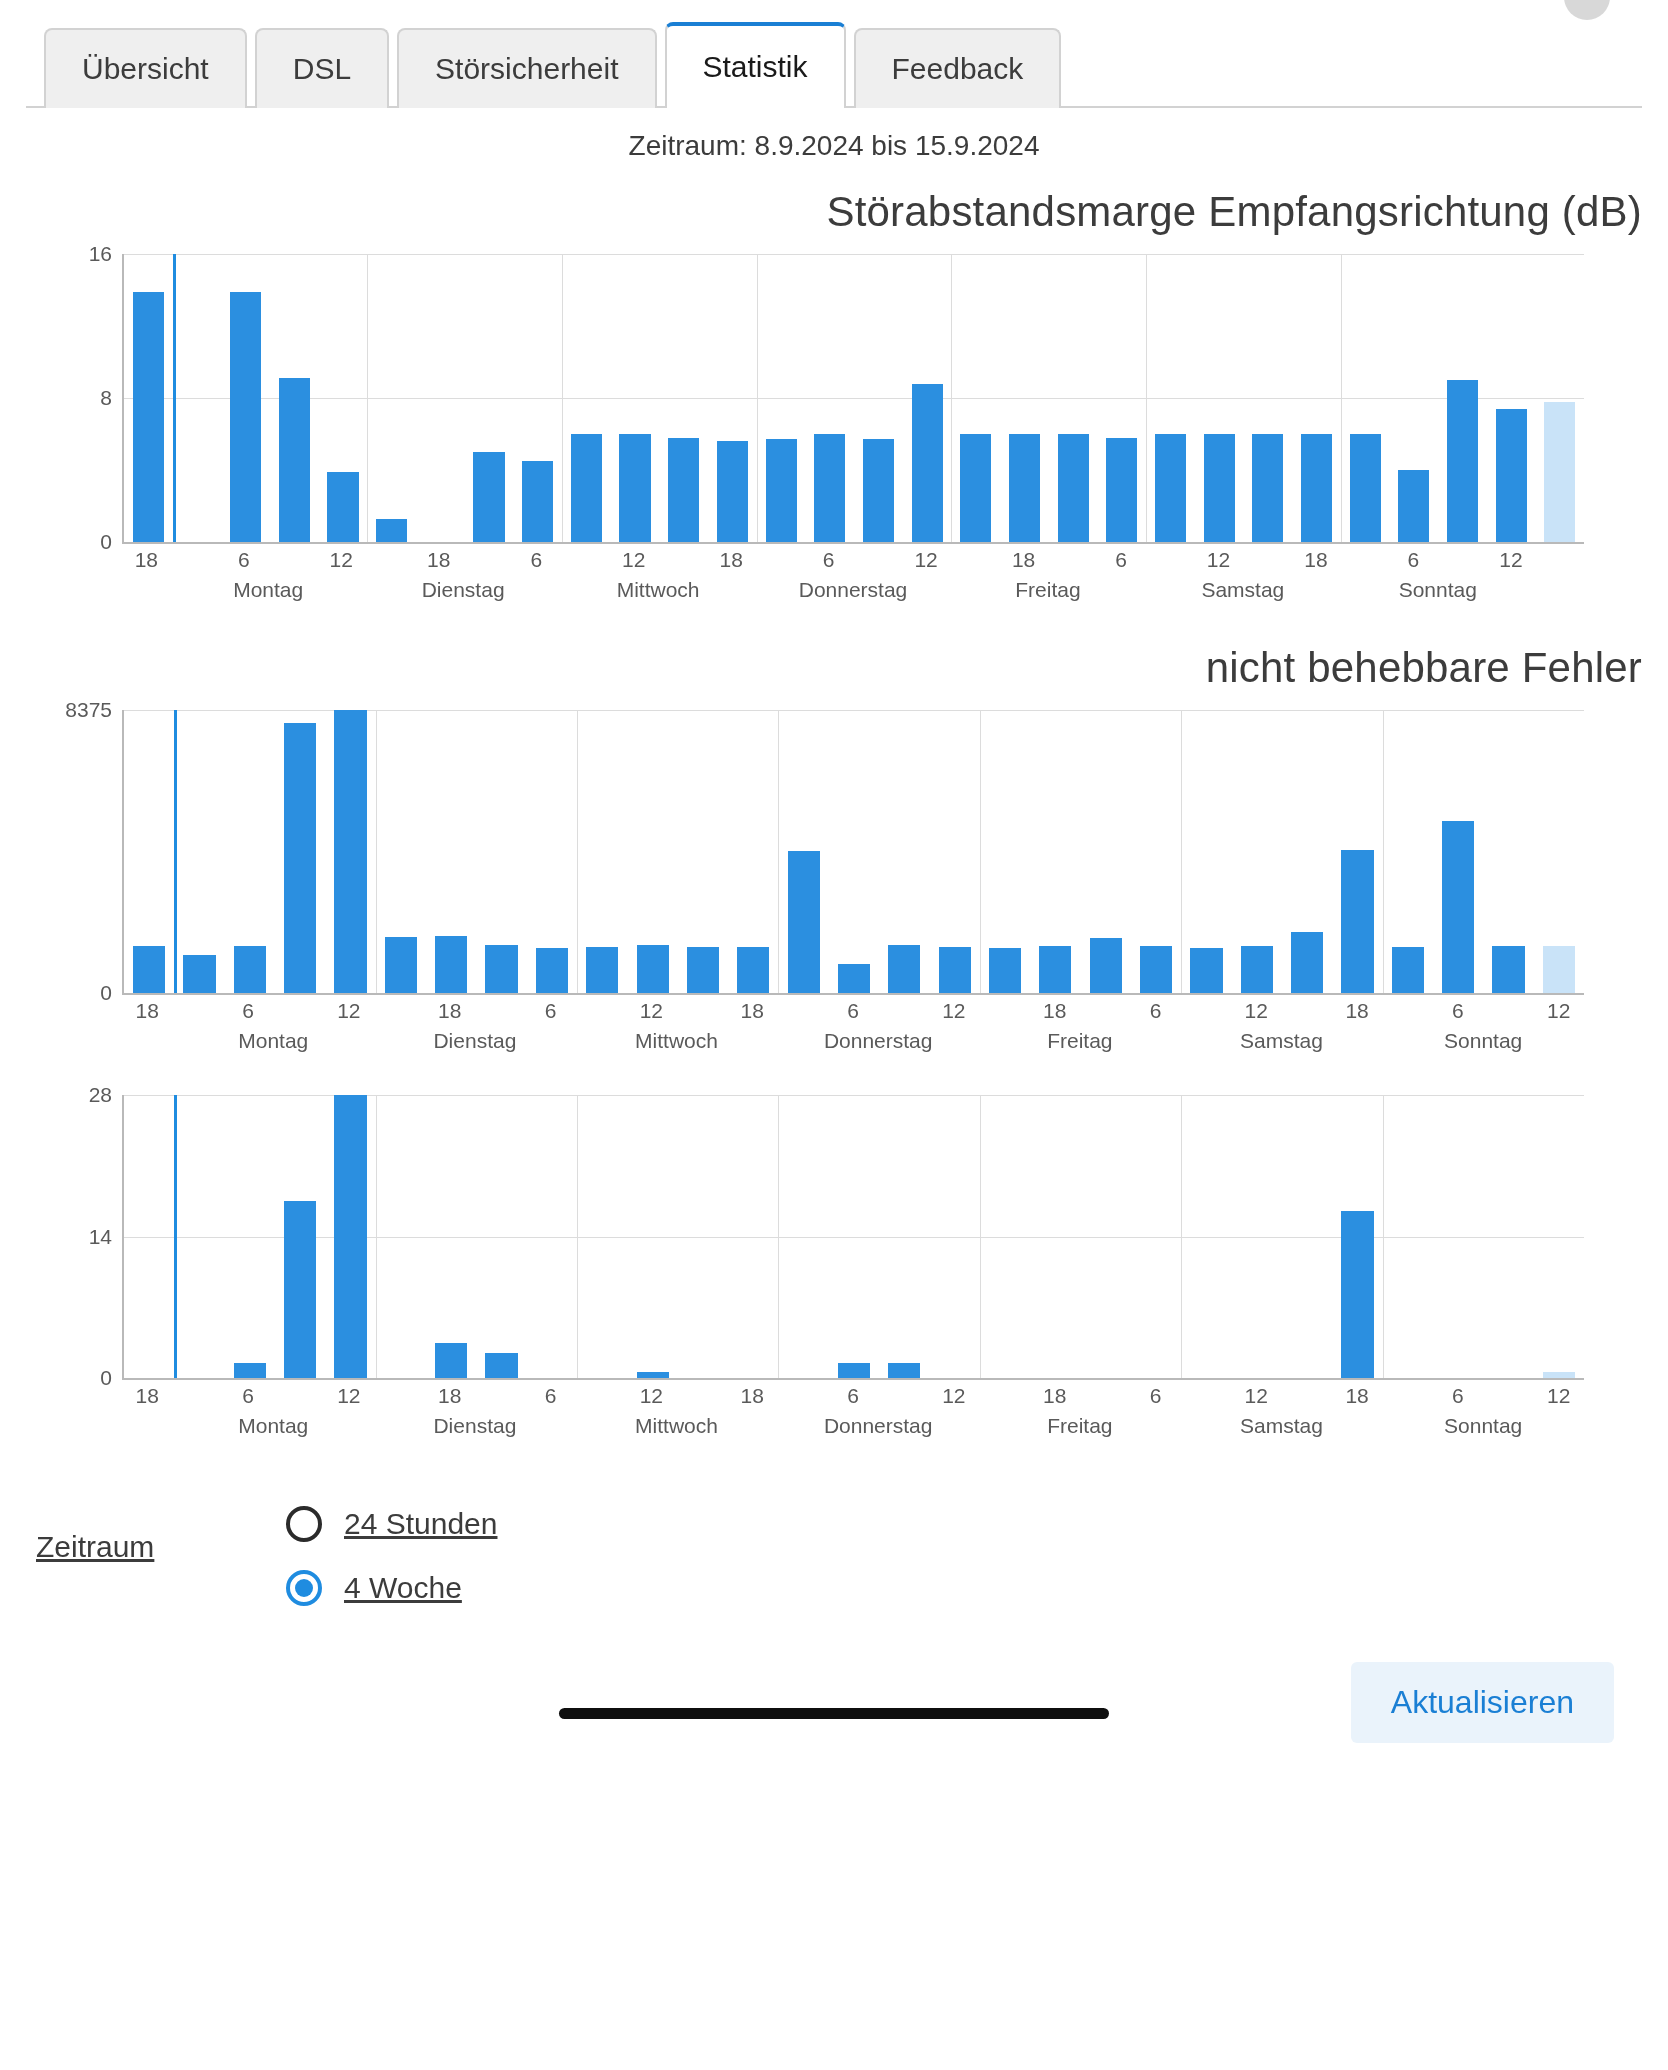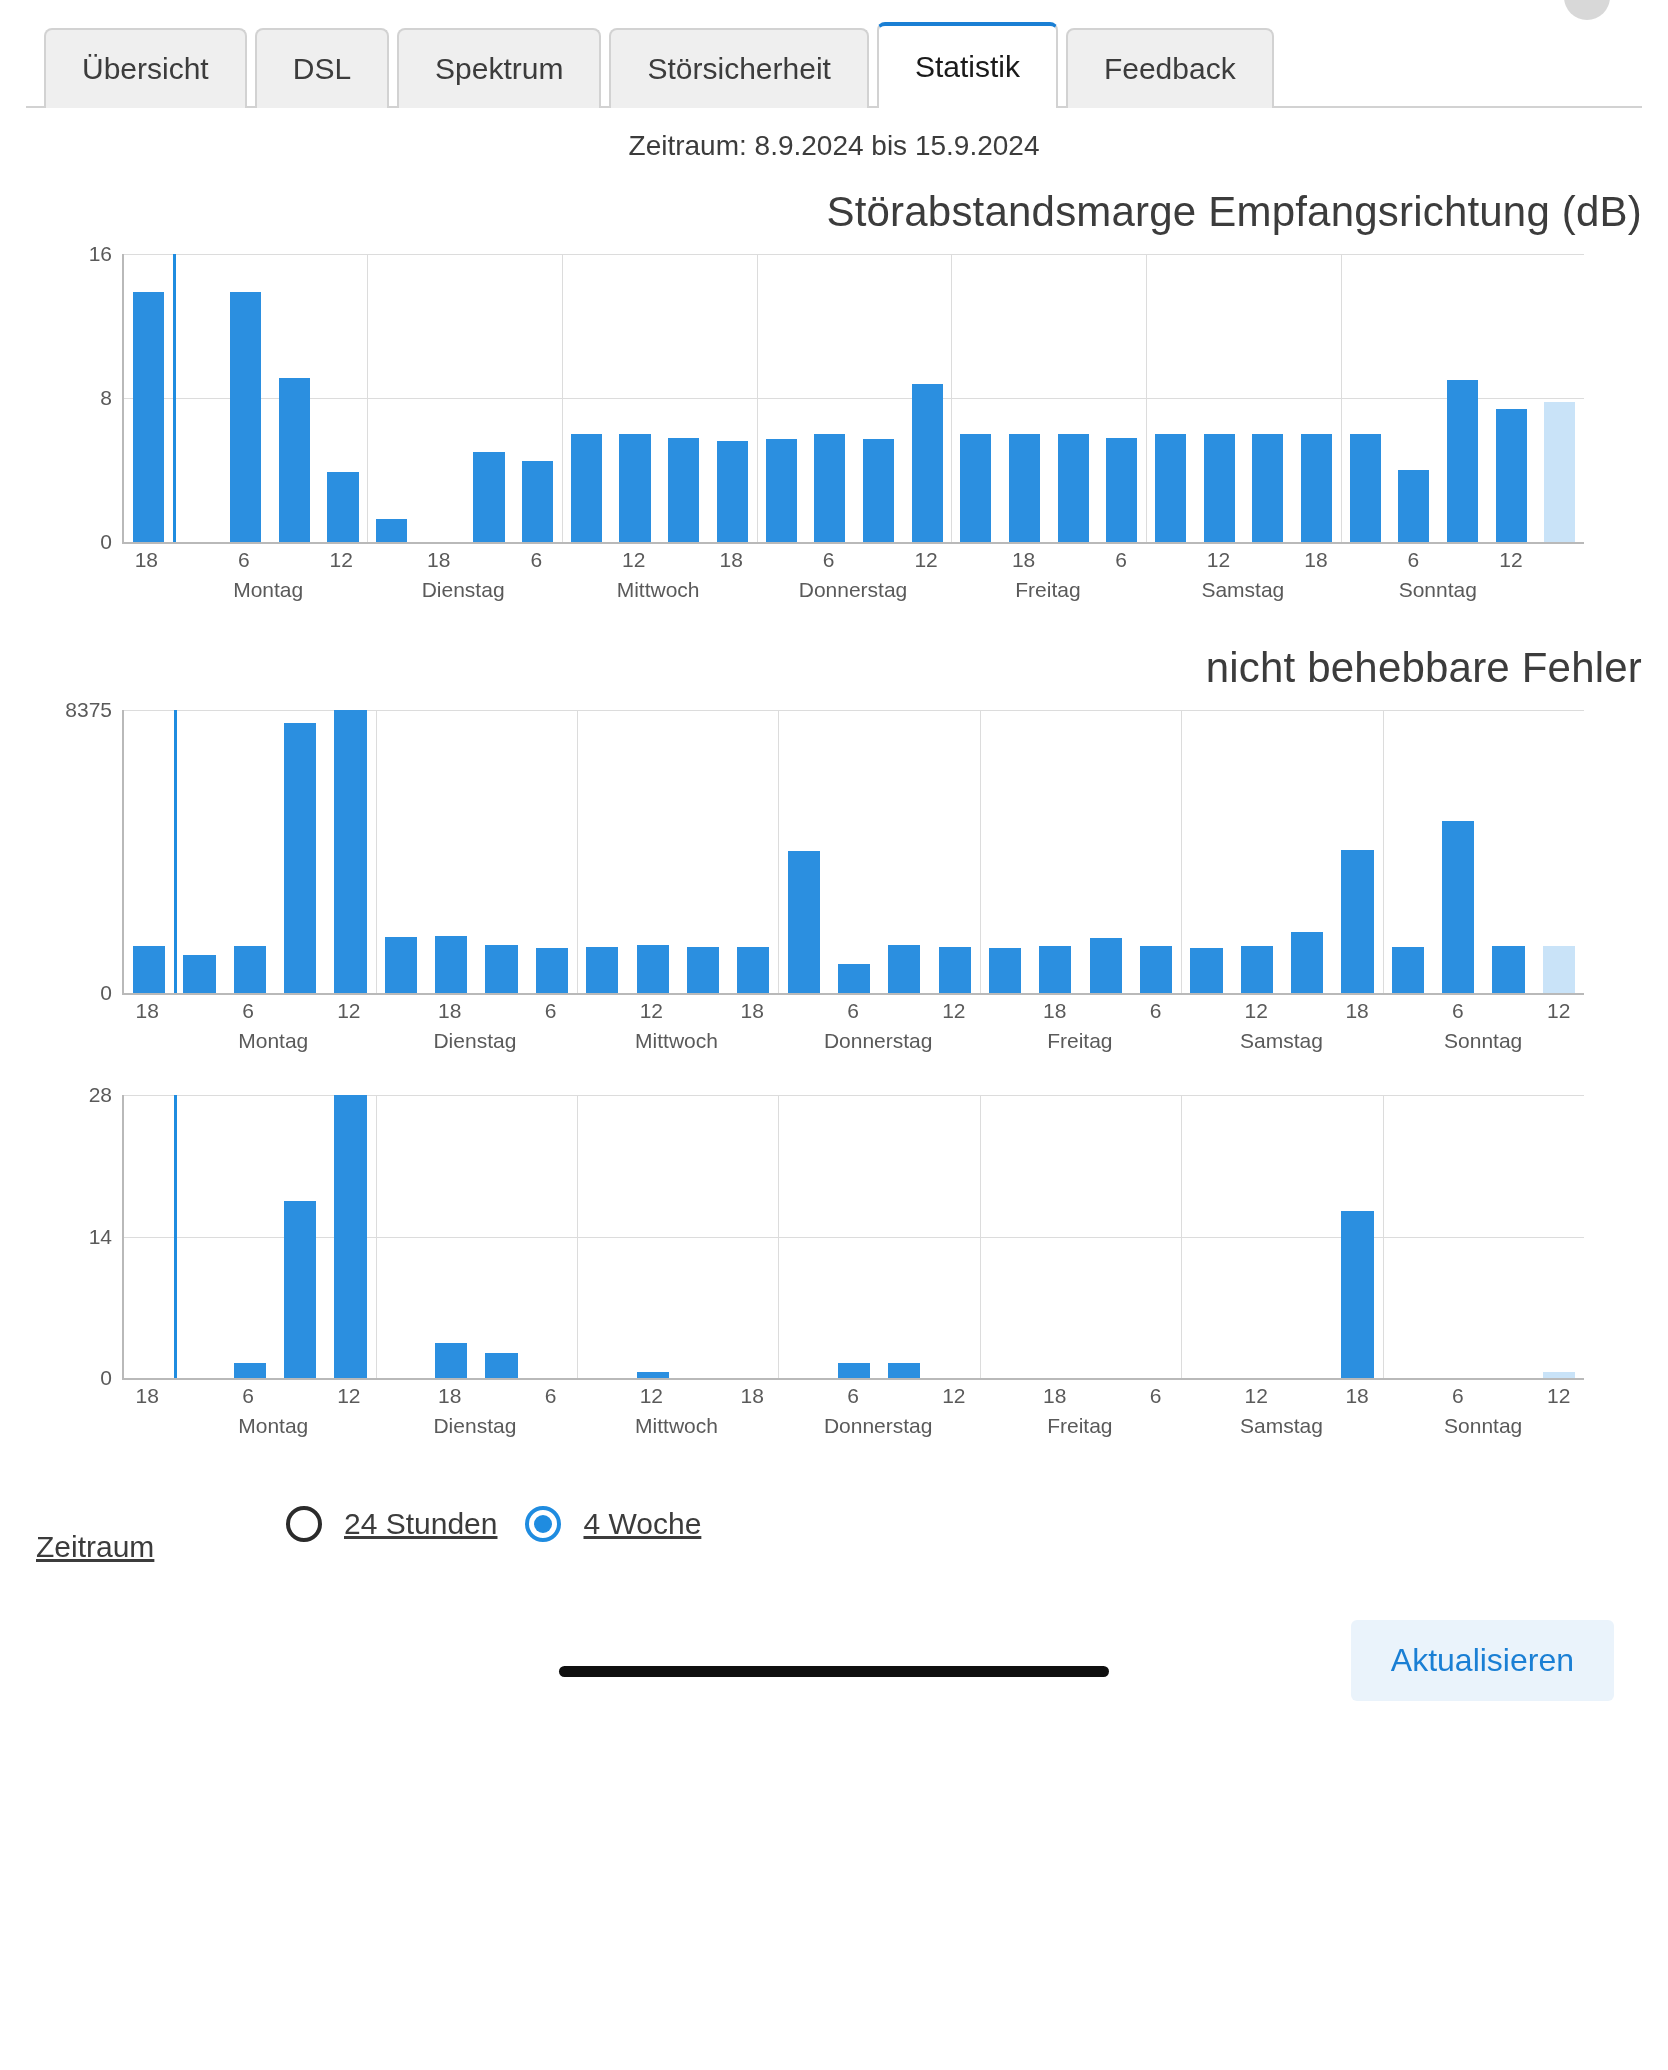--- a/index.html
+++ b/index.html
@@ -180,21 +180,21 @@
     margin-top: 52px;
     padding-left: 10px;
     text-decoration: underline;
   }
   .radio-legend {
     font-size: 30px;
     color: #3c3c3c;
     width: 250px;
     padding-top: 24px;
   }
-  .radio-list { display: flex; flex-direction: row; gap: 28px; }
+  .radio-list { display: flex; flex-direction: column; gap: 28px; }
   .radio-row { display: flex; align-items: center; gap: 22px; }
   .radio-outer {
     width: 36px; height: 36px;
     border-radius: 50%;
     border: 4px solid #2b2b2b;
     display: flex; align-items: center; justify-content: center;
     background: #fff;
   }
   .radio-outer.checked { border-color: #1f8ce0; }
   .radio-dot {
@@ -247,23 +247,20 @@
 <div class="page">
 
   <div class="corner-dot"></div>
 
   <div class="tabbar">
     <div class="tab">
         <span>Übersicht</span>
       </div>
     <div class="tab">
         <span>DSL</span>
-      </div>
-    <div class="tab">
-        <span>Spektrum</span>
       </div>
     <div class="tab">
         <span>Störsicherheit</span>
       </div>
     <div class="tab active">
         <span>Statistik</span>
       </div>
     <div class="tab">
         <span>Feedback</span>
       </div>

